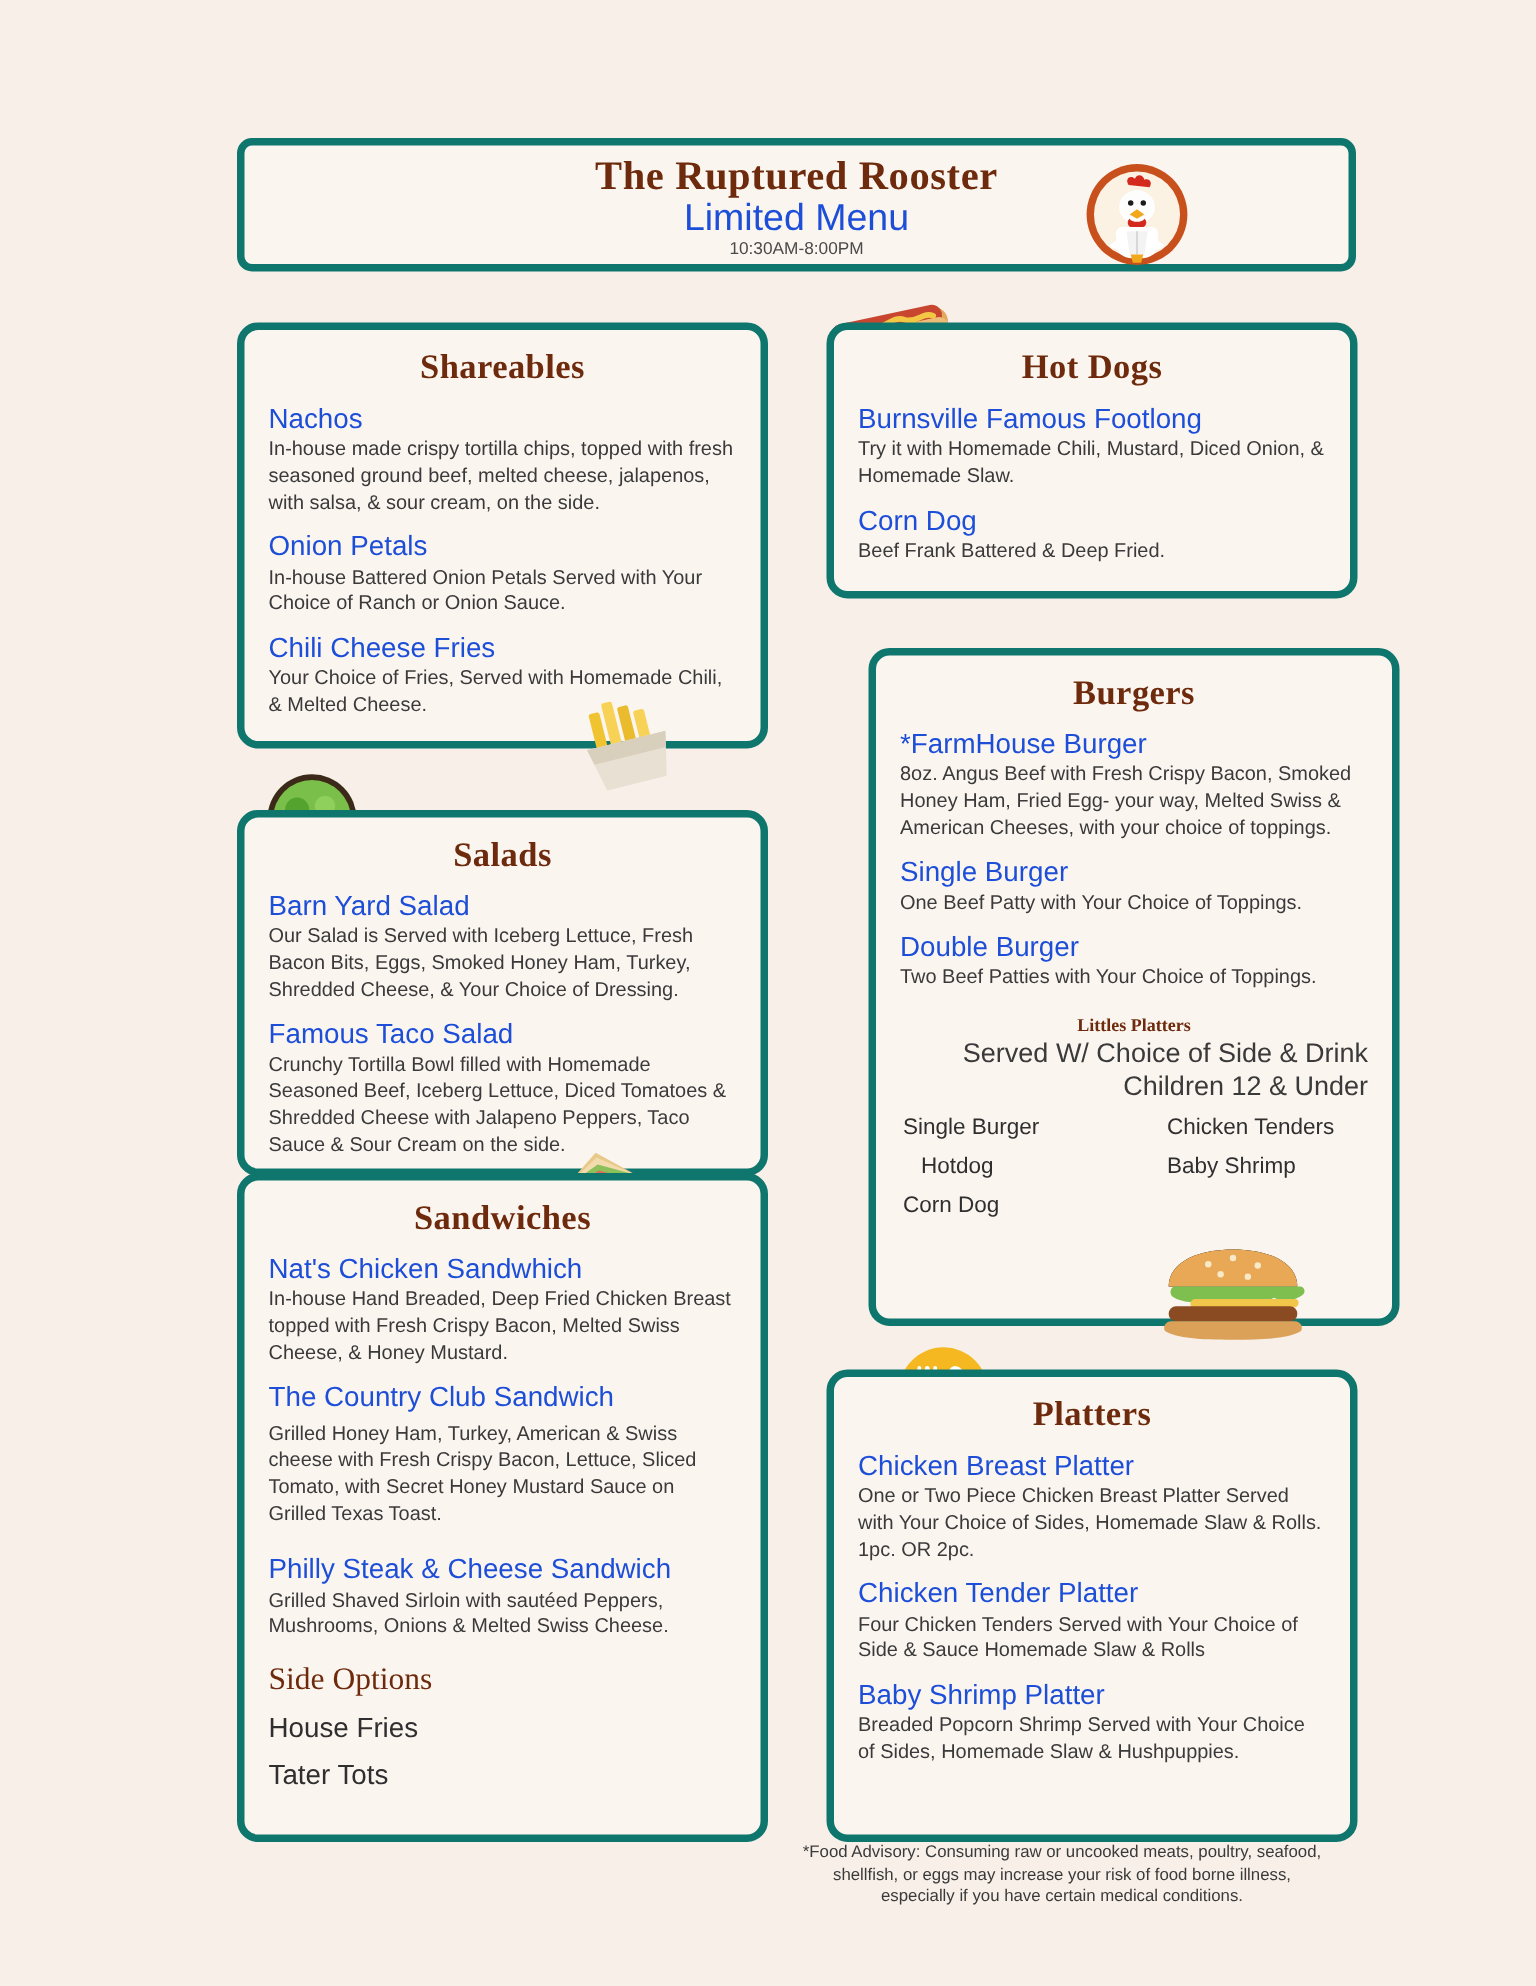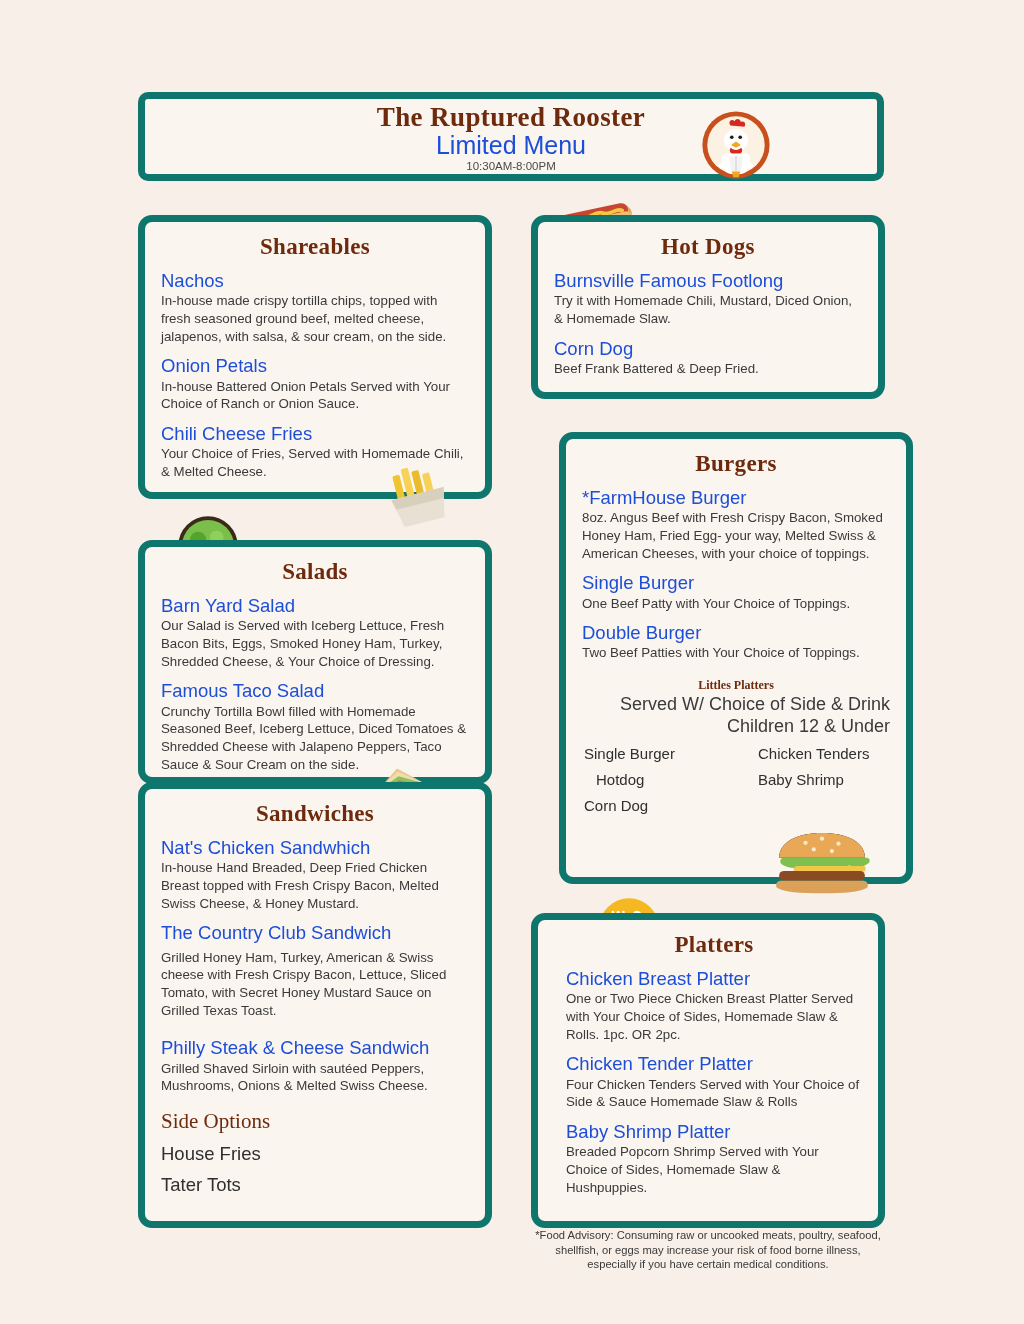--- a/index.html
+++ b/index.html
@@ -19,23 +19,24 @@
   .page {
     position: relative;
     width: 1024px;
     height: 1324px;
     padding: 0;
   }
 
   
   .card {
     background: #fbf5f0;
-    border: 7px solid #0f766e;
+    border: 5px solid #0f766e;
     border-radius: 14px;
     position: absolute;
+    margin-left: 20px;
   }
 
   .section-title {
     font-family: "Liberation Serif", serif;
     font-weight: bold;
     color: #6e2a0c;
     text-align: center;
     font-size: 23px;
     letter-spacing: .3px;
     margin: 0 0 6px 0;
@@ -96,21 +97,21 @@
   }
 
   
   #shareables-card { left: 138px; top: 215px; width: 354px; height: 284px; }
   #salads-card     { left: 138px; top: 540px; width: 354px; height: 244px; }
   #sandwiches-card { left: 138px; top: 782px; width: 354px; height: 446px; }
 
   
   #hotdogs-card  { left: 531px; top: 215px; width: 354px; height: 184px; }
   #burgers-card  { left: 559px; top: 432px; width: 354px; height: 452px; }
-  #platters-card { left: 531px; top: 913px; width: 354px; height: 315px; padding-left: 12px; }
+  #platters-card { left: 531px; top: 913px; width: 354px; height: 315px; }
 
   .card-body { padding: 12px 16px 10px 16px; }
 
   
   .littles-title {
     font-family: "Liberation Serif", serif;
     font-weight: bold;
     color: #6e2a0c;
     text-align: center;
     font-size: 12px;

